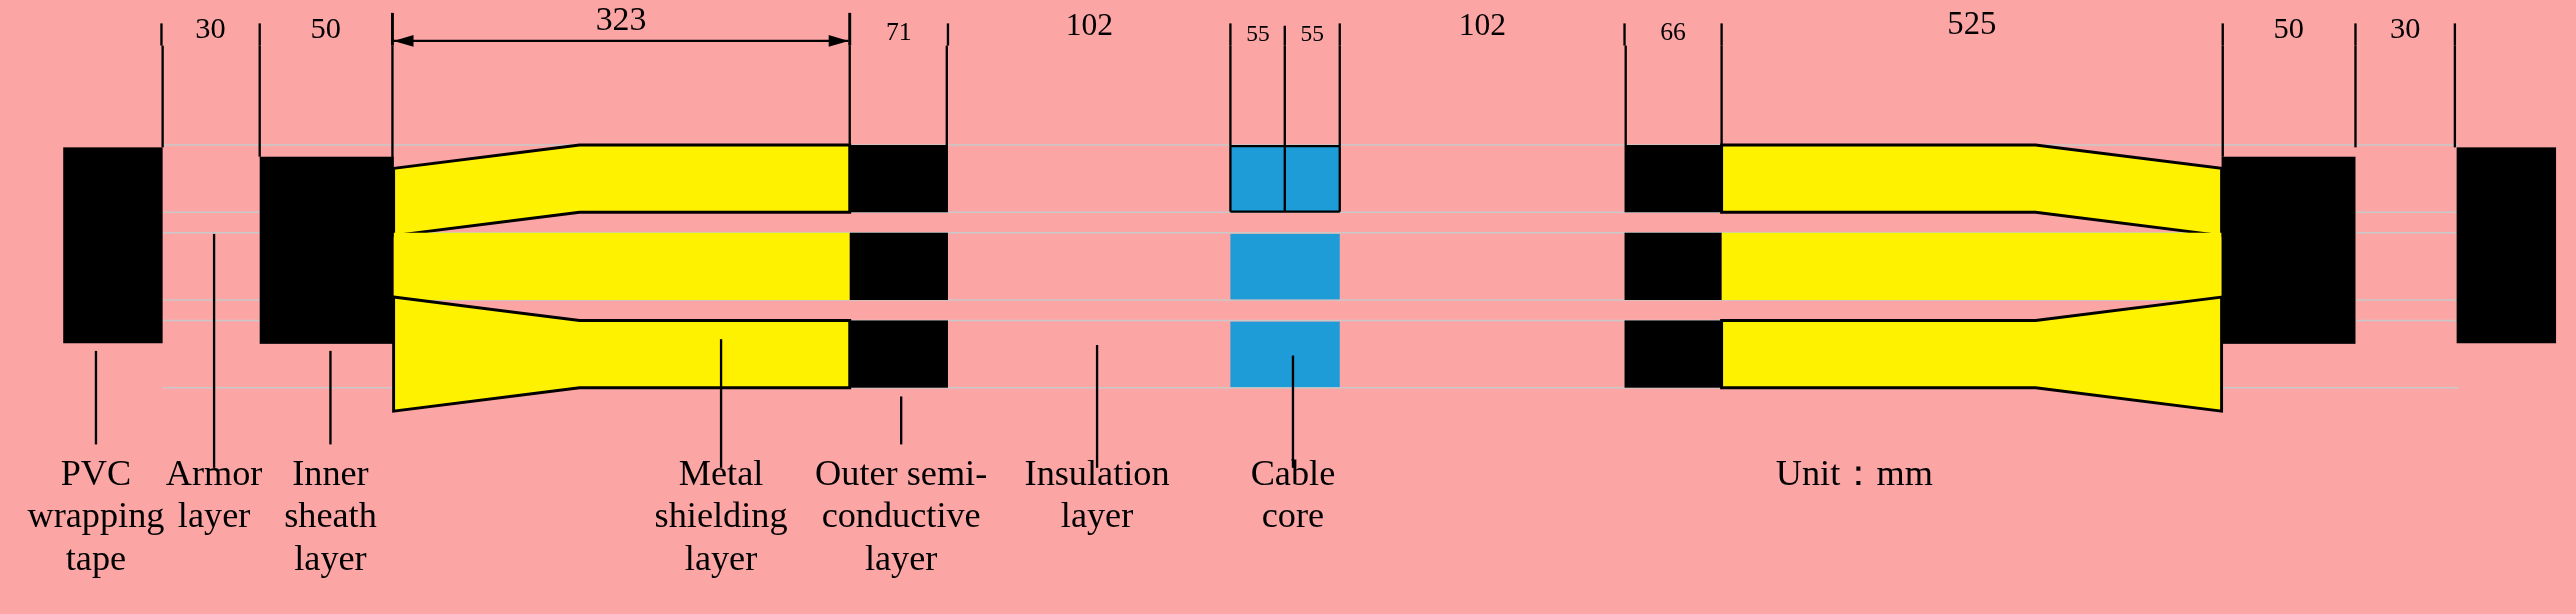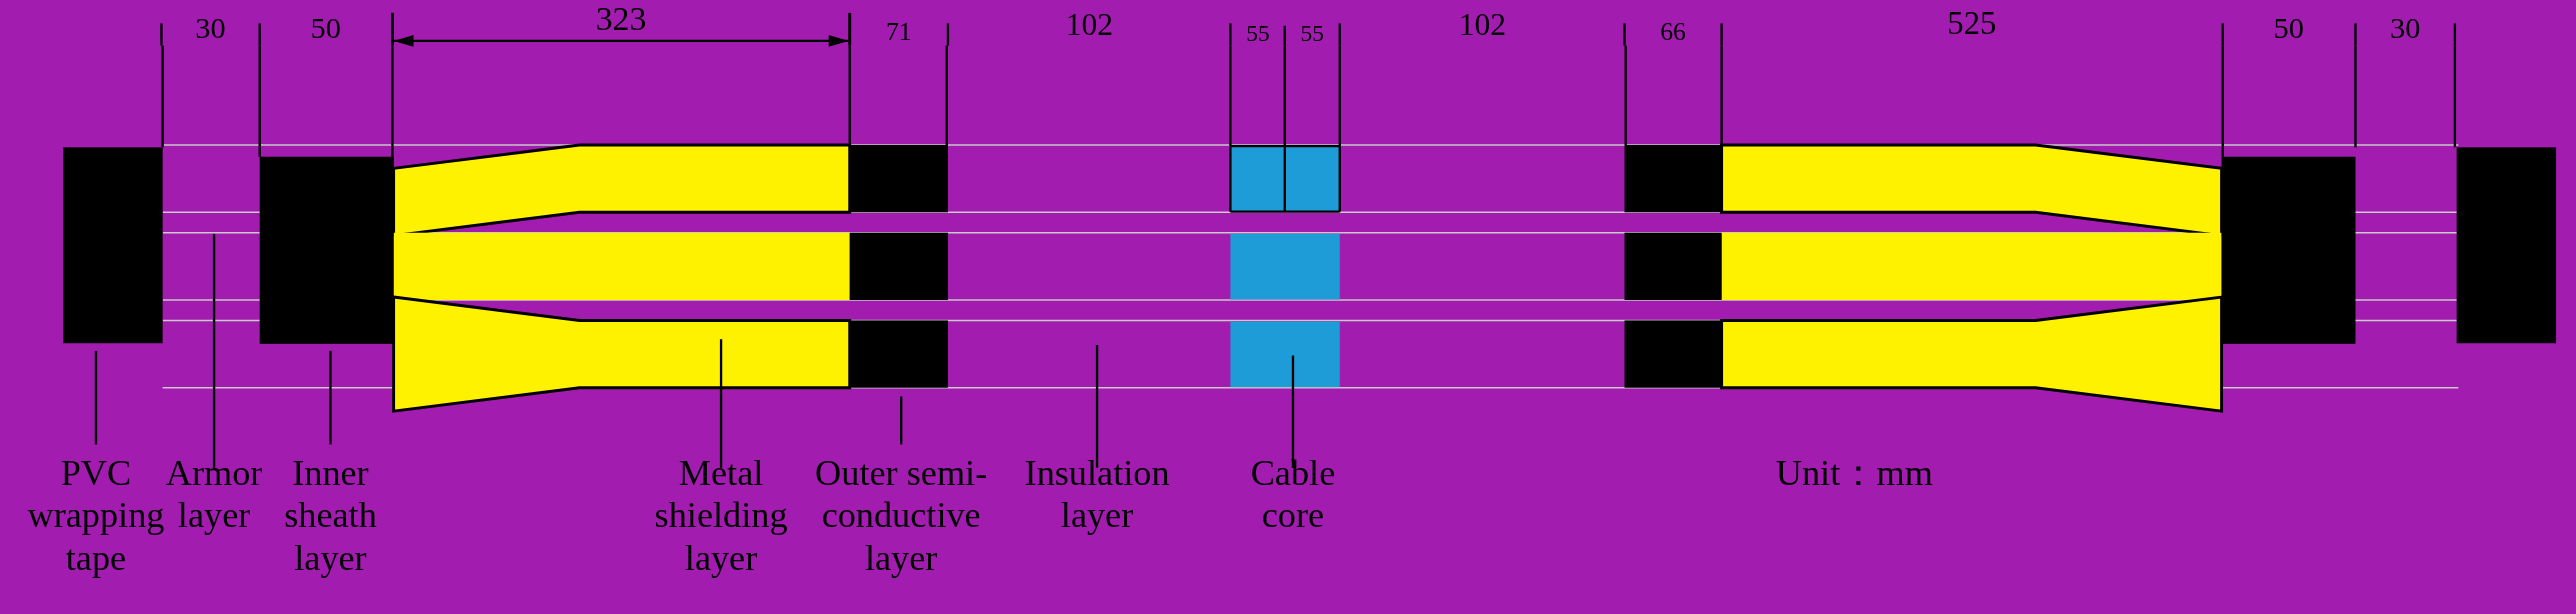--- a/index.html
+++ b/index.html
@@ -1,17 +1,17 @@
 <!DOCTYPE html>
 <html style="font-size:9.4px"><head>
 <meta charset="utf-8">
 <style>
   html,body{margin:0;padding:0;background:#ffffff;}
   body{width:2576px;height:614px;overflow:hidden;font-family:"Liberation Serif","DejaVu Serif",serif;}
-  #stage{position:relative;width:2576px;height:614px;background:#a21caf;}
+  #stage{position:relative;width:2576px;height:614px;background:#fca5a5;}
   svg#diagram{position:absolute;left:0;top:0;width:2576px;height:614px;display:block;}
   .dimtext{font-family:"Liberation Serif","DejaVu Serif",serif;fill:#000;text-anchor:middle;dominant-baseline:alphabetic;}
   .calltext{font-family:"Liberation Serif","DejaVu Serif",serif;fill:#000;text-anchor:middle;}
   .unittext{font-family:"Liberation Serif","DejaVu Serif",serif;fill:#000;text-anchor:middle;}
   .tick{stroke:#000;stroke-width:4;}
   .tickTall{stroke:#000;stroke-width:5;}
   .dimline{stroke:#000;stroke-width:4;}
   .leader{stroke:#000;stroke-width:4;}
   .guide{stroke:#c9c9c9;stroke-width:2.5;}
   .blk{fill:#000000;}

